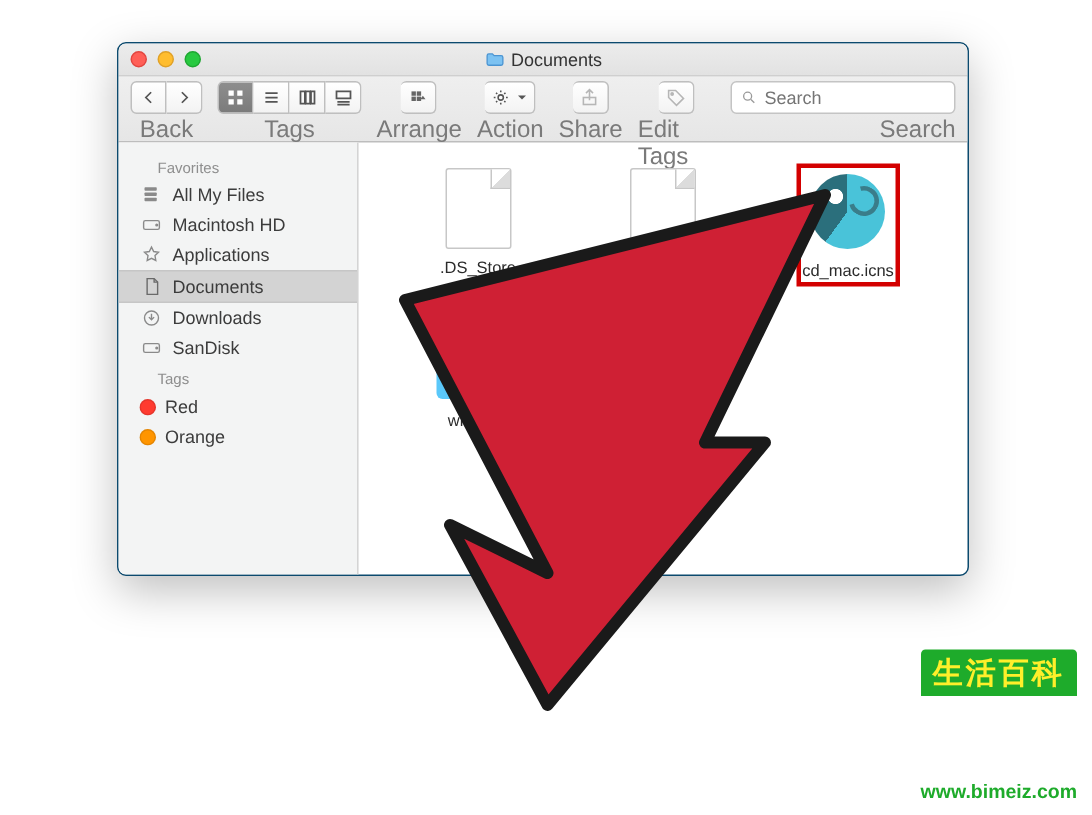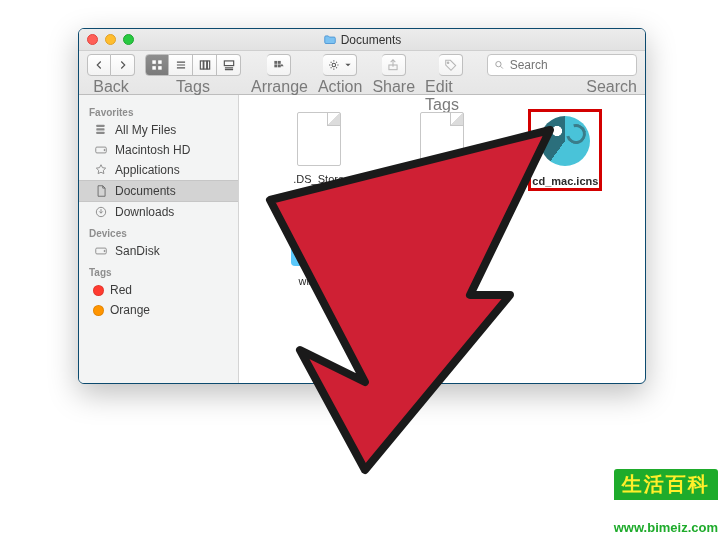--- a/index.html
+++ b/index.html
@@ -73,21 +73,21 @@
   }
   .search input { border:none; outline:none; font-size:12px; width:100%; color:#444; }
   .body { flex: 1; display: flex; min-height: 0; }
   .sidebar {
     width: 160px;
     background: #f3f4f4;
     border-right: 1px solid #d4d4d4;
     padding: 6px 0;
     overflow: hidden;
   }
-  .sb-head { font-size: 10px; color:#8e8e8e; padding: 6px 10px 2px; font-weight:700; }
+  .sb-head { font-size: 10px; color:#8e8e8e; padding: 6px 10px 2px; font-weight:400;margin-left:16px; }
   .sb-item {
     display: flex; align-items: center; gap: 6px;
     padding: 3px 10px 3px 14px;
     color: #3c3c3c;
     font-size: 12px;
     cursor: default;
   }
   .sb-item.selected {
     background: #d3d3d3;
     border-top:1px solid #c6c6c6; border-bottom:1px solid #c6c6c6;
@@ -148,21 +148,21 @@
     position:absolute; right:10px; bottom:8px;
     display:flex; flex-direction:column; align-items:center;
     font-size:12px;
     justify-content:space-between;
   }
   .wm-top {
     background:#1eab2b; color:#ffef2a; font-weight:700; padding:2px 8px;
     letter-spacing:2px; font-size:20px; border-radius:3px 3px 0 0;
   }
   .wm-bot {
-    color:#1eab2b; font-weight:600; font-size:13px; padding-top:20px;
+    color:#1eab2b; font-weight:600; font-size:13px; padding-top:20px;margin-top:36px;
   }
 </style>
 </head>
 <body>
 
 <div class="window">
 
   <div class="titlebar">
     <div class="traffic">
       <div class="dot red"></div>
@@ -326,21 +326,20 @@
         <span class="label">Documents</span>
       </div>
       <div class="sb-item">
         <svg viewBox="0 0 24 24" fill="none" stroke="#8a8a8a" stroke-width="1.6">
             <circle cx="12" cy="12" r="8"></circle>
             <path d="M12 7v7M9 11l3 3 3-3"></path>
           </svg>
         <span class="label">Downloads</span>
       </div>
 
-      <div class="sb-head">Devices</div>
       <div class="sb-item">
         <svg viewBox="0 0 24 24" fill="none" stroke="#8a8a8a" stroke-width="1.6">
             <rect x="3" y="7" width="18" height="10" rx="2"></rect>
             <circle cx="18" cy="12" r="1" fill="#8a8a8a"></circle>
           </svg>
         <span class="label">SanDisk</span>
       </div>
 
       <div class="sb-head">Tags</div>
       <div class="sb-item">
@@ -363,21 +362,21 @@
       <div class="file">
         <div class="thumb">
             <div class="blank-doc"></div>
           </div>
         <div class="name">.localized</div>
       </div>
       <div class="file icns-box">
         <div class="thumb">
             <div class="icns-thumb"></div>
           </div>
-        <div class="name" style="font-weight:700">cd_mac.icns</div>
+        <div class="name" style="font-weight:400">cd_mac.icns</div>
       </div>
       <div class="file">
         <div class="thumb">
           <div class="folder">
               <div class="folder-body"></div>
             </div>
         </div>
         <div class="name">wikiHow</div>
       </div>
     </div>

